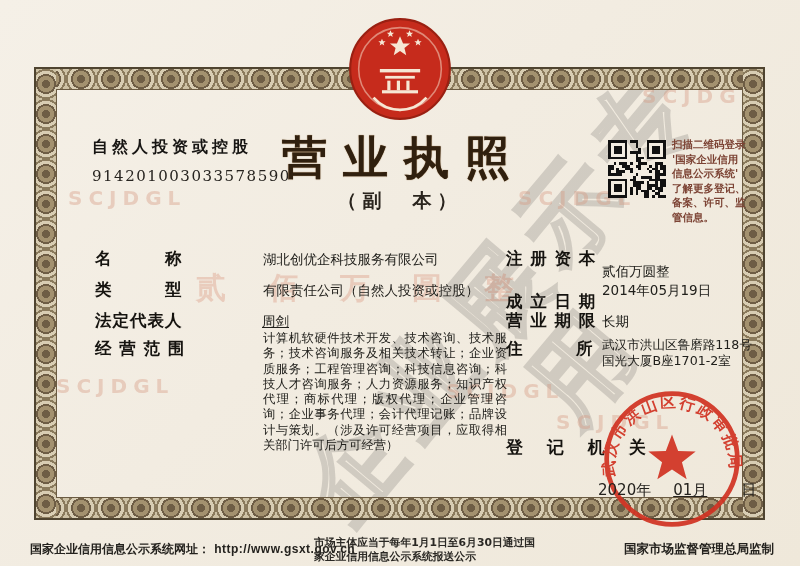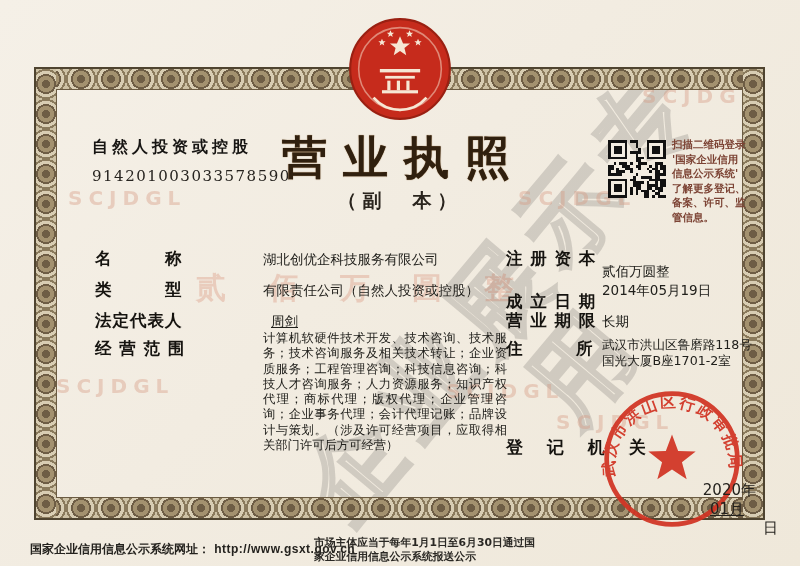--- a/index.html
+++ b/index.html
@@ -34,22 +34,22 @@
   .qr-caption{position:absolute;left:672px;top:137px;width:100px;font-size:10.5px;line-height:14.5px;
          font-weight:bold;color:#7c4334;white-space:pre-line;}
   
   .flabel{position:absolute;font-size:16.5px;font-weight:bold;color:#15130f;letter-spacing:1px;white-space:nowrap;}
   .fvalue{position:absolute;font-size:13.5px;color:#21201c;line-height:16px;}
   .scope{width:244px;font-size:12.3px;line-height:15.3px;text-align:justify;}
   .addr{width:152px;font-size:12.6px;line-height:16px;}
   
   .registry-label{position:absolute;left:506px;top:436px;font-size:17px;font-weight:bold;letter-spacing:9px;color:#15130f;}
   .seal{position:absolute;left:601px;top:388px;width:142px;height:142px;opacity:.92;}
-  .date-line{position:absolute;left:598px;top:481px;width:180px;display:flex;align-items:flex-end;
-             font-size:15px;color:#24221e;flex-direction:column;}
+  .date-line{position:absolute;left:598px;top:481px;width:180px;display:flex;align-items:center;
+             font-size:15px;color:#24221e;}
   .date-line .y{margin-right:22px;} .date-line .m{margin-right:34px;text-decoration:underline;}
   
   .footer-site{position:absolute;left:30px;top:541px;font-size:12px;font-weight:bold;color:#24221e;white-space:nowrap;}
   .footer-site .url{font-family:Liberation Sans, sans-serif;font-weight:bold;letter-spacing:.5px;}
   .footer-notice{position:absolute;left:314px;top:536px;width:270px;font-size:10.8px;line-height:13.5px;
                  font-weight:bold;color:#2a2824;white-space:pre-line;}
   .footer-producer{position:absolute;left:624px;top:541px;font-size:12.5px;font-weight:bold;color:#24221e;white-space:nowrap;}
   
   .wm-code{position:absolute;font-size:20px;font-weight:bold;letter-spacing:6px;color:rgba(214,150,125,.38);}
   .wm-center{position:absolute;left:196px;top:268px;font-size:30px;font-weight:bold;letter-spacing:42px;
@@ -264,21 +264,21 @@
 备案、许可、监
 管信息。</div>
 
   <div class="flabel" style="left:95px;top:248px;">名　　　称</div>
   <div class="fvalue" style="left:263px;top:251px;width:250px;">湖北创优企科技服务有限公司</div>
 
   <div class="flabel" style="left:95px;top:279px;">类　　　型</div>
   <div class="fvalue" style="left:263px;top:282px;width:250px;">有限责任公司（自然人投资或控股）</div>
 
   <div class="flabel" style="left:95px;top:310px;">法定代表人</div>
-  <div class="fvalue" style="left:271px;top:313px;width:250px;text-decoration:underline;">周剑</div>
+  <div class="fvalue" style="left:262px;top:313px;width:250px;text-decoration:underline;">周剑</div>
 
   <div class="flabel" style="left:95px;top:338px;">经 营 范 围</div>
   <div class="fvalue scope" style="left:263px;top:331px;">计算机软硬件技术开发、技术咨询、技术服务；技术咨询服务及相关技术转让；企业资质服务；工程管理咨询；科技信息咨询；科技人才咨询服务；人力资源服务；知识产权代理；商标代理；版权代理；企业管理咨询；企业事务代理；会计代理记账；品牌设计与策划。（涉及许可经营项目，应取得相关部门许可后方可经营）</div>
 
   <div class="flabel" style="left:506px;top:248px;">注 册 资 本</div>
   <div class="fvalue" style="left:602px;top:263px;width:160px;">贰佰万圆整</div>
 
   <div class="flabel" style="left:506px;top:291px;">成 立 日 期</div>
   <div class="fvalue" style="left:602px;top:282px;width:160px;">2014年05月19日</div>
 
@@ -308,14 +308,15 @@
     <span class="m">01月</span>
     <span class="d">日</span>
   </div>
 
   <div class="footer-site">
     <span>国家企业信用信息公示系统网址：</span>
     <span class="url">http://www.gsxt.gov.cn</span>
   </div>
   <div class="footer-notice">市场主体应当于每年1月1日至6月30日通过国
 家企业信用信息公示系统报送公示</div>
+  <div class="footer-producer">国家市场监督管理总局监制</div>
 
 </div>
 
 </body></html>

